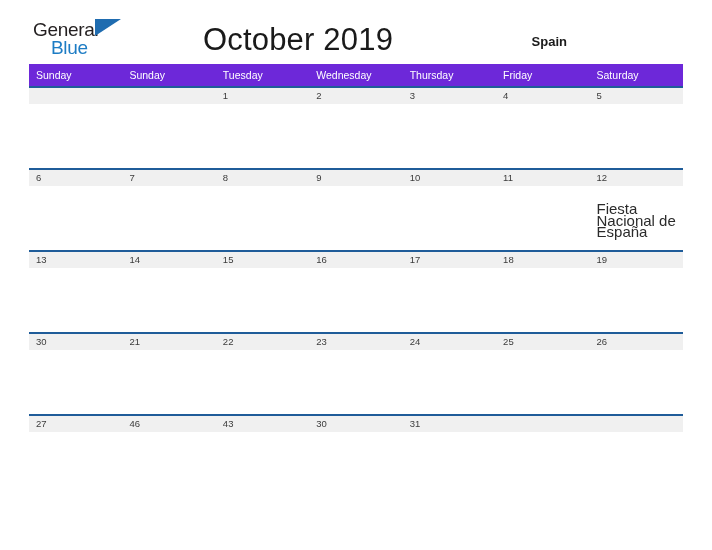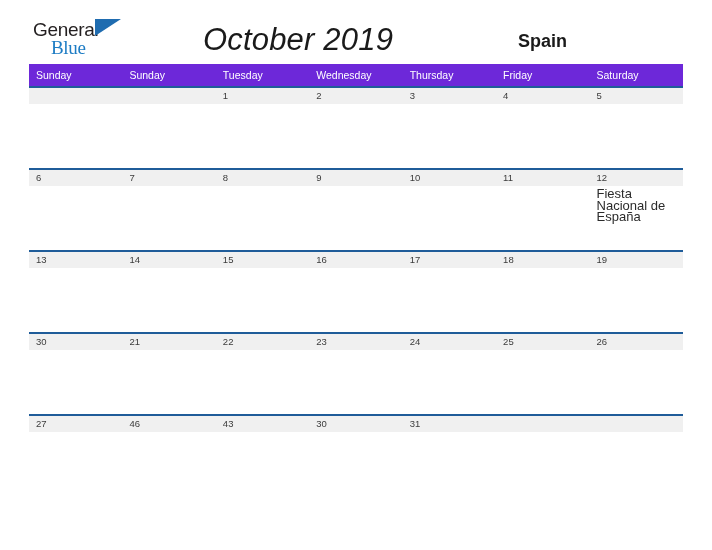--- a/index.html
+++ b/index.html
@@ -49,21 +49,21 @@
     color: #231f20;
     font-family: "Liberation Sans", sans-serif;
   }
   .brand-blue {
     position: absolute;
     left: 22px;
     top: 21px;
     font-size: 19px;
     letter-spacing: -0.3px;
     color: #1d7cc4;
-    font-family: Liberation Serif, serif;
+    font-family: Liberation Sans, sans-serif;
   }
   .brand-flag {
     position: absolute;
     left: 66px;
     top: 3px;
     width: 0;
     height: 0;
     border-left: 26px solid #1f6cb0;
     border-bottom: 17px solid transparent;
   }
@@ -72,25 +72,24 @@
     position: absolute;
     left: 0;
     right: 0;
     top: 22px;
     text-align: center;
     font-size: 31px;
     font-weight: normal;
     color: #1a1a1a;
     letter-spacing: 0.2px;
     pointer-events: none;
-    font-style: italic;
   }
 
   .country {
-    font-size: 18px;
+    font-size: 13px;
     font-weight: bold;
     color: #1a1a1a;
     flex: 0 0 auto;
     margin-top: 6px;
   }
 
   
   .calendar {
     width: 654px;
     border-collapse: collapse;
@@ -137,23 +136,24 @@
     box-sizing: border-box;
     white-space: nowrap;
     overflow: hidden;
   }
   .dayband.empty {
     color: transparent;
   }
 
   .events {
     padding: 2px 6px 0 7px;
-    font-size: 13px;
+    font-size: 15px;
     line-height: 11.5px;
     color: #2b2b2b;
+    margin-top: 15px;
   }
   .event {
     word-wrap: break-word;
   }
 </style>
 </head>
 <body>
 
 <div class="page">
 

